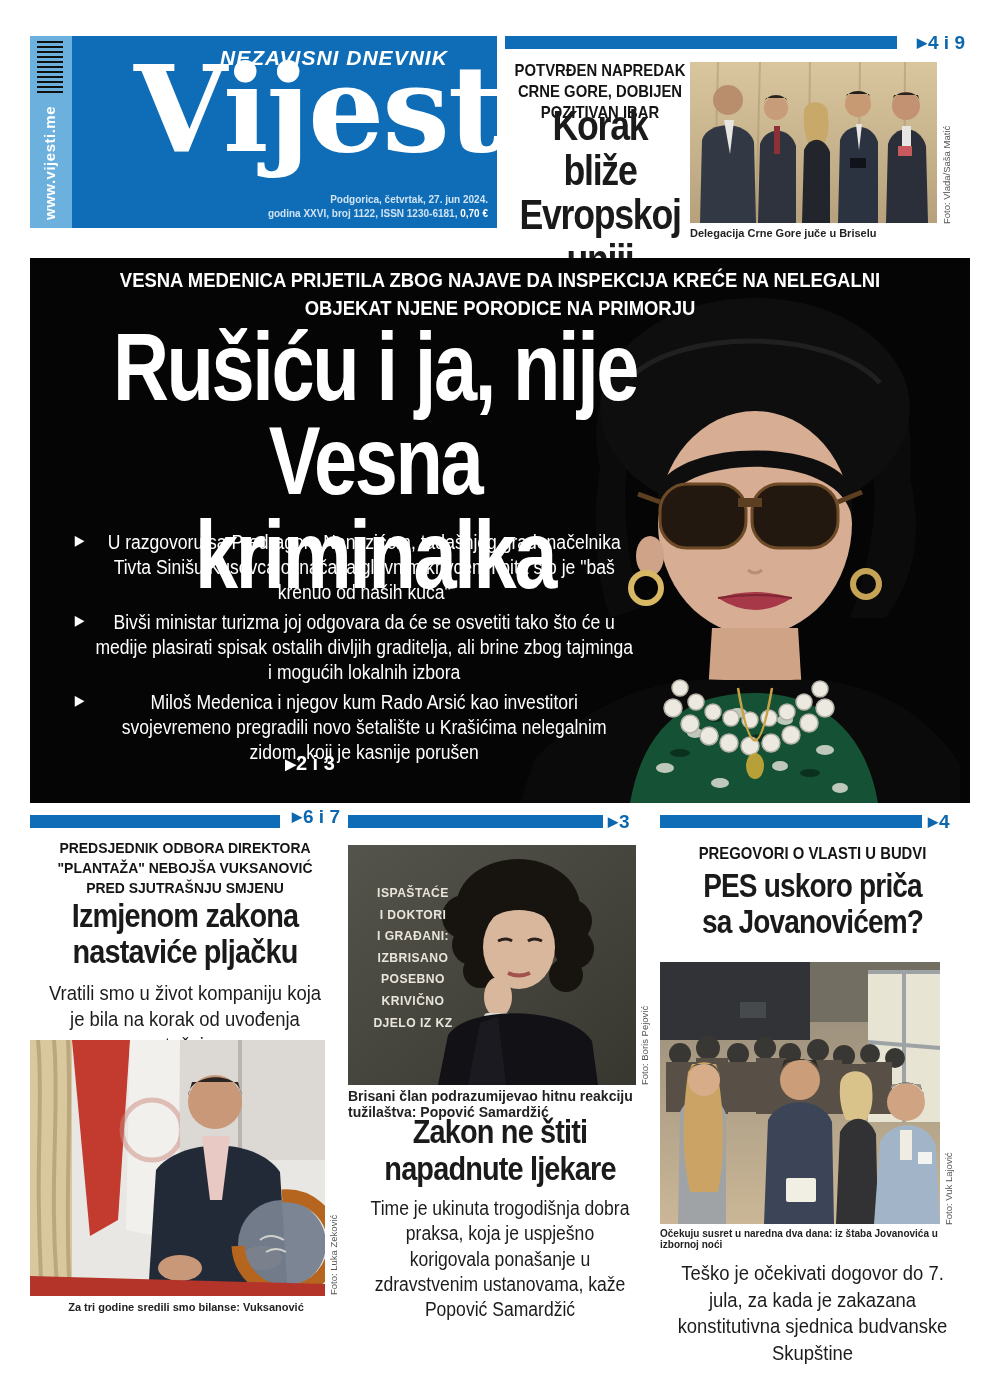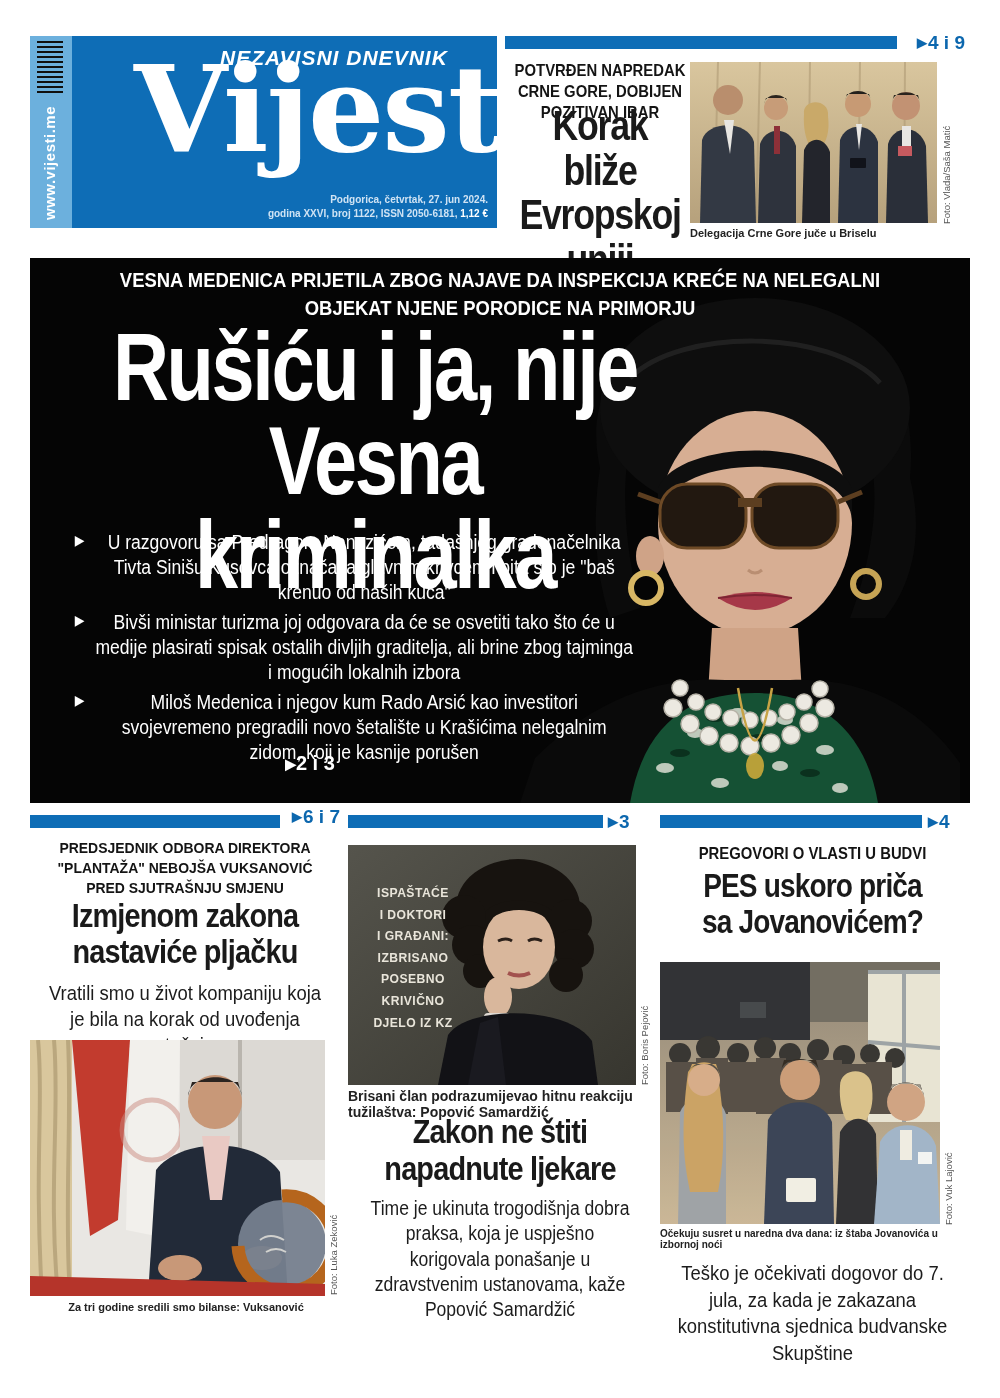--- a/index.html
+++ b/index.html
@@ -121,21 +121,21 @@
 
   <div class="abs mast-strip">
     <div class="barcode"></div>
     <div class="mast-url">www.vijesti.me</div>
   </div>
   <div class="abs mast-box">
     <div class="tagline">NEZAVISNI DNEVNIK</div>
     <div class="logo">Vijesti</div>
     <div class="dateline">
       <div>Podgorica, četvrtak, 27. jun 2024.</div>
-      <div><span>godina XXVI, broj 1122, ISSN 2050-6181, </span><span class="price">1,12 €</span></div>
+      <div><span>godina XXVI, broj 1122, ISSN 1230-6181, </span><span class="price">0,70 €</span></div>
     </div>
   </div>
 
   <div class="abs bluebar top-bar"></div>
   <div class="abs marker top-marker"><span class="arr">▶</span><span>4 i 9</span></div>
   <div class="abs kicker top-kicker cond90">POTVRĐEN NAPREDAK CRNE GORE, DOBIJEN POZITIVAN IBAR</div>
   <div class="abs headline top-headline cond85">
       <div>Korak bliže</div>
       <div>Evropskoj</div>
       <div>uniji</div>

